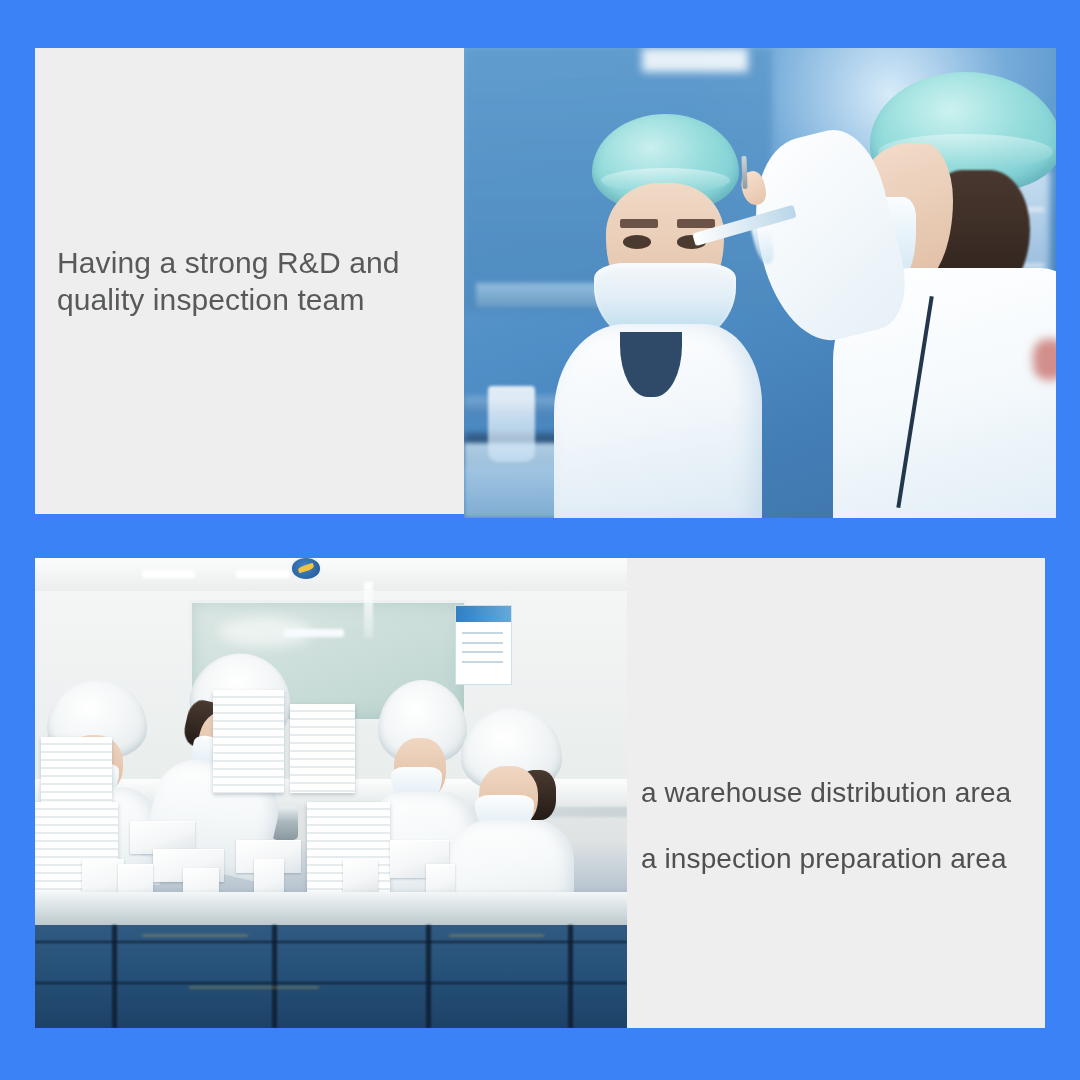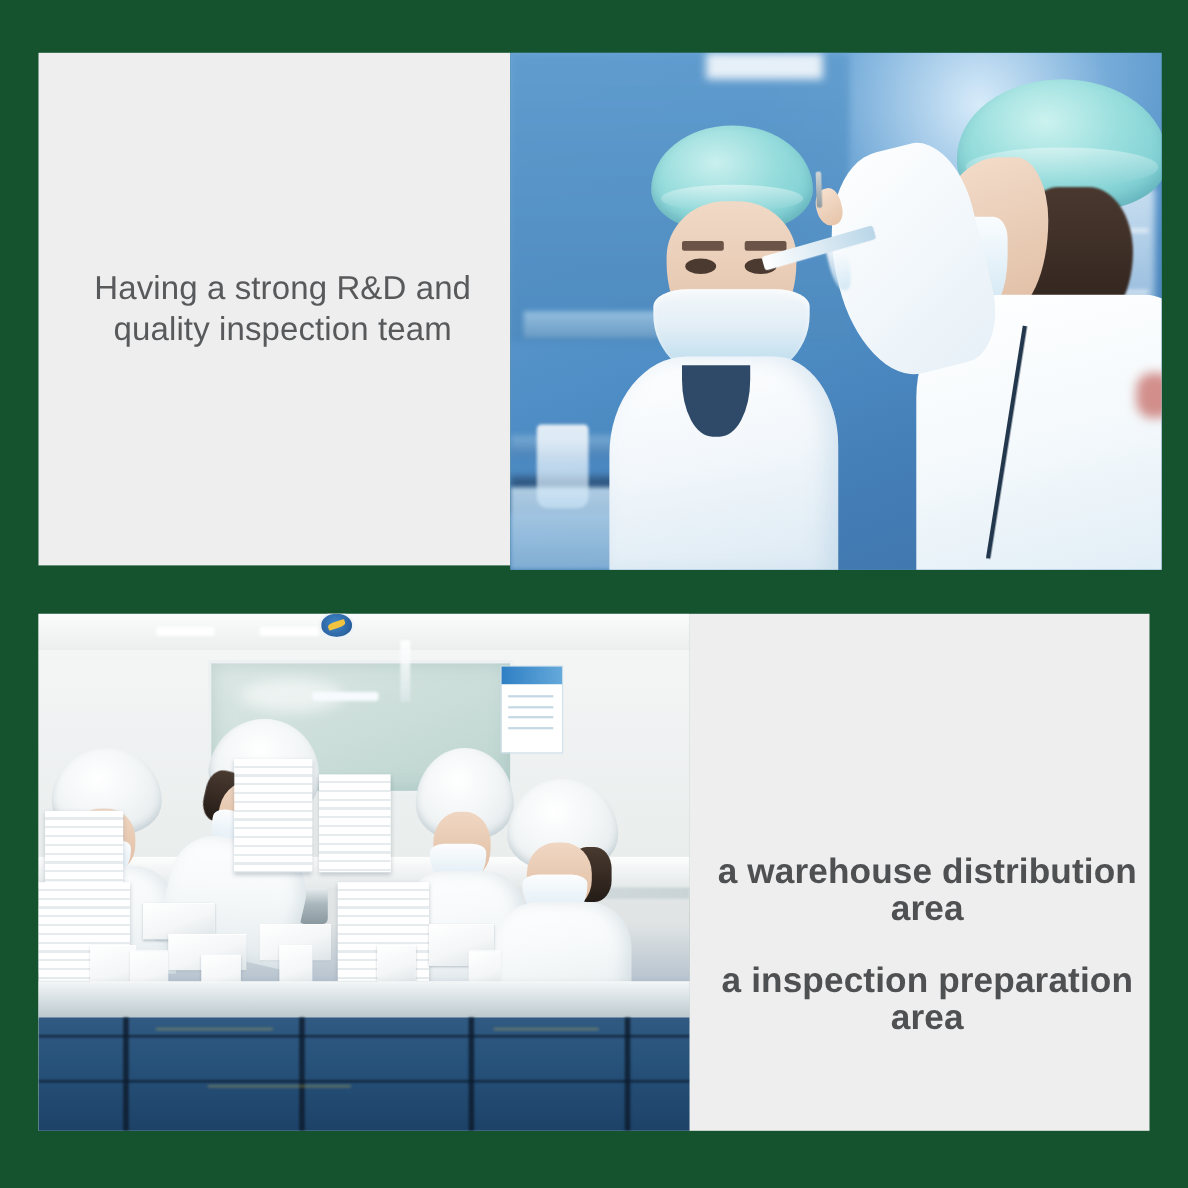--- a/index.html
+++ b/index.html
@@ -3,21 +3,21 @@
 <meta charset="utf-8">
 <title>Facility Showcase</title>
 <style>
   * { margin:0; padding:0; box-sizing:border-box; }
   html, body {
     width:1080px; height:1080px;
     background:#ffffff;
     font-family:"Liberation Sans", sans-serif;
     overflow:hidden;
   }
-  .page { position:relative; width:1080px; height:1080px; background:#14532d;text-align:center; }
+  .page { position:relative; width:1080px; height:1080px; background:#3b82f6; }
 
   
   .top-block {
     position:absolute; left:35px; top:48px;
     width:1021px; height:470px;
   }
   .top-caption-panel {
     position:absolute; left:0; top:0;
     width:429px; height:466px;
     background:#eeeeee;
@@ -49,22 +49,22 @@
     background:#dfe3e6;
   }
   .bottom-caption-panel {
     position:absolute; left:592px; top:0;
     width:418px; height:470px;
     background:#eeeeee;
   }
   .bottom-caption-text {
     position:absolute; left:14px; top:185px;
     width:404px;
-    font-size:32px; line-height:33px;
-    color:#4f5052; font-weight:700;
+    font-size:28px; line-height:33px;
+    color:#4f5052; font-weight:400;
     letter-spacing:0.1px;
     white-space:pre-line;
   }
 
   
   .lab { position:absolute; inset:0; }
   .lab-bg {
     position:absolute; inset:0;
     background:
       radial-gradient(ellipse 45% 60% at 72% 10%, rgba(222,240,252,0.95) 0%, rgba(170,210,240,0.35) 45%, rgba(120,175,220,0) 75%),

